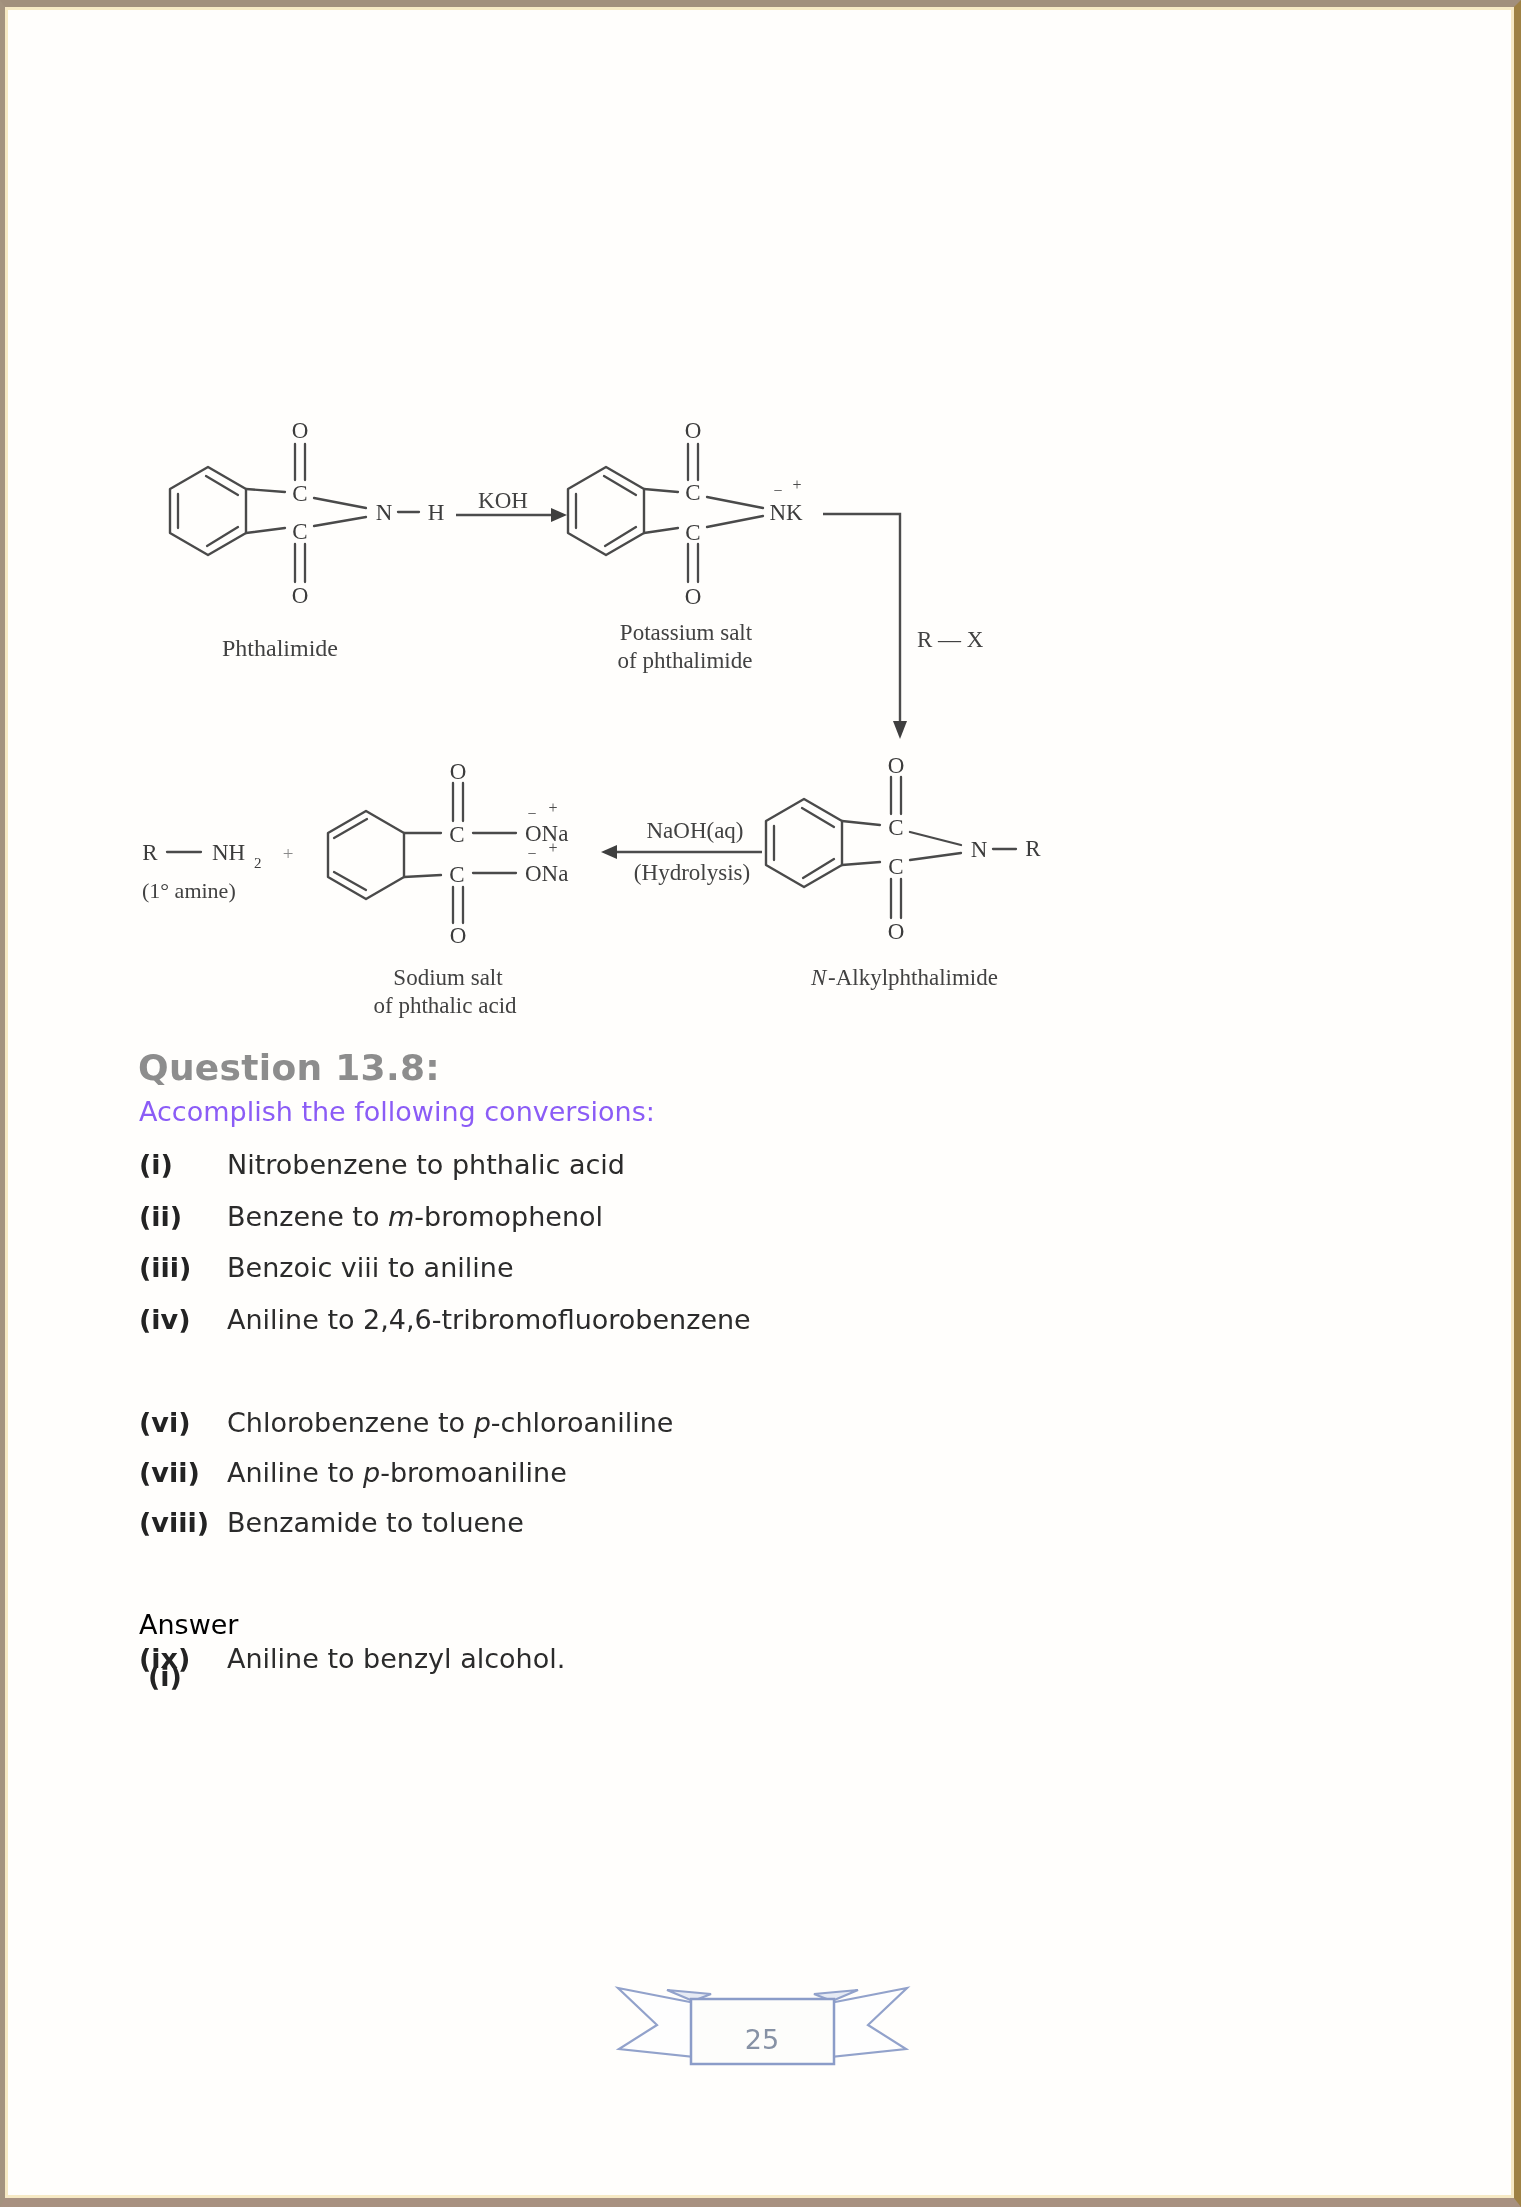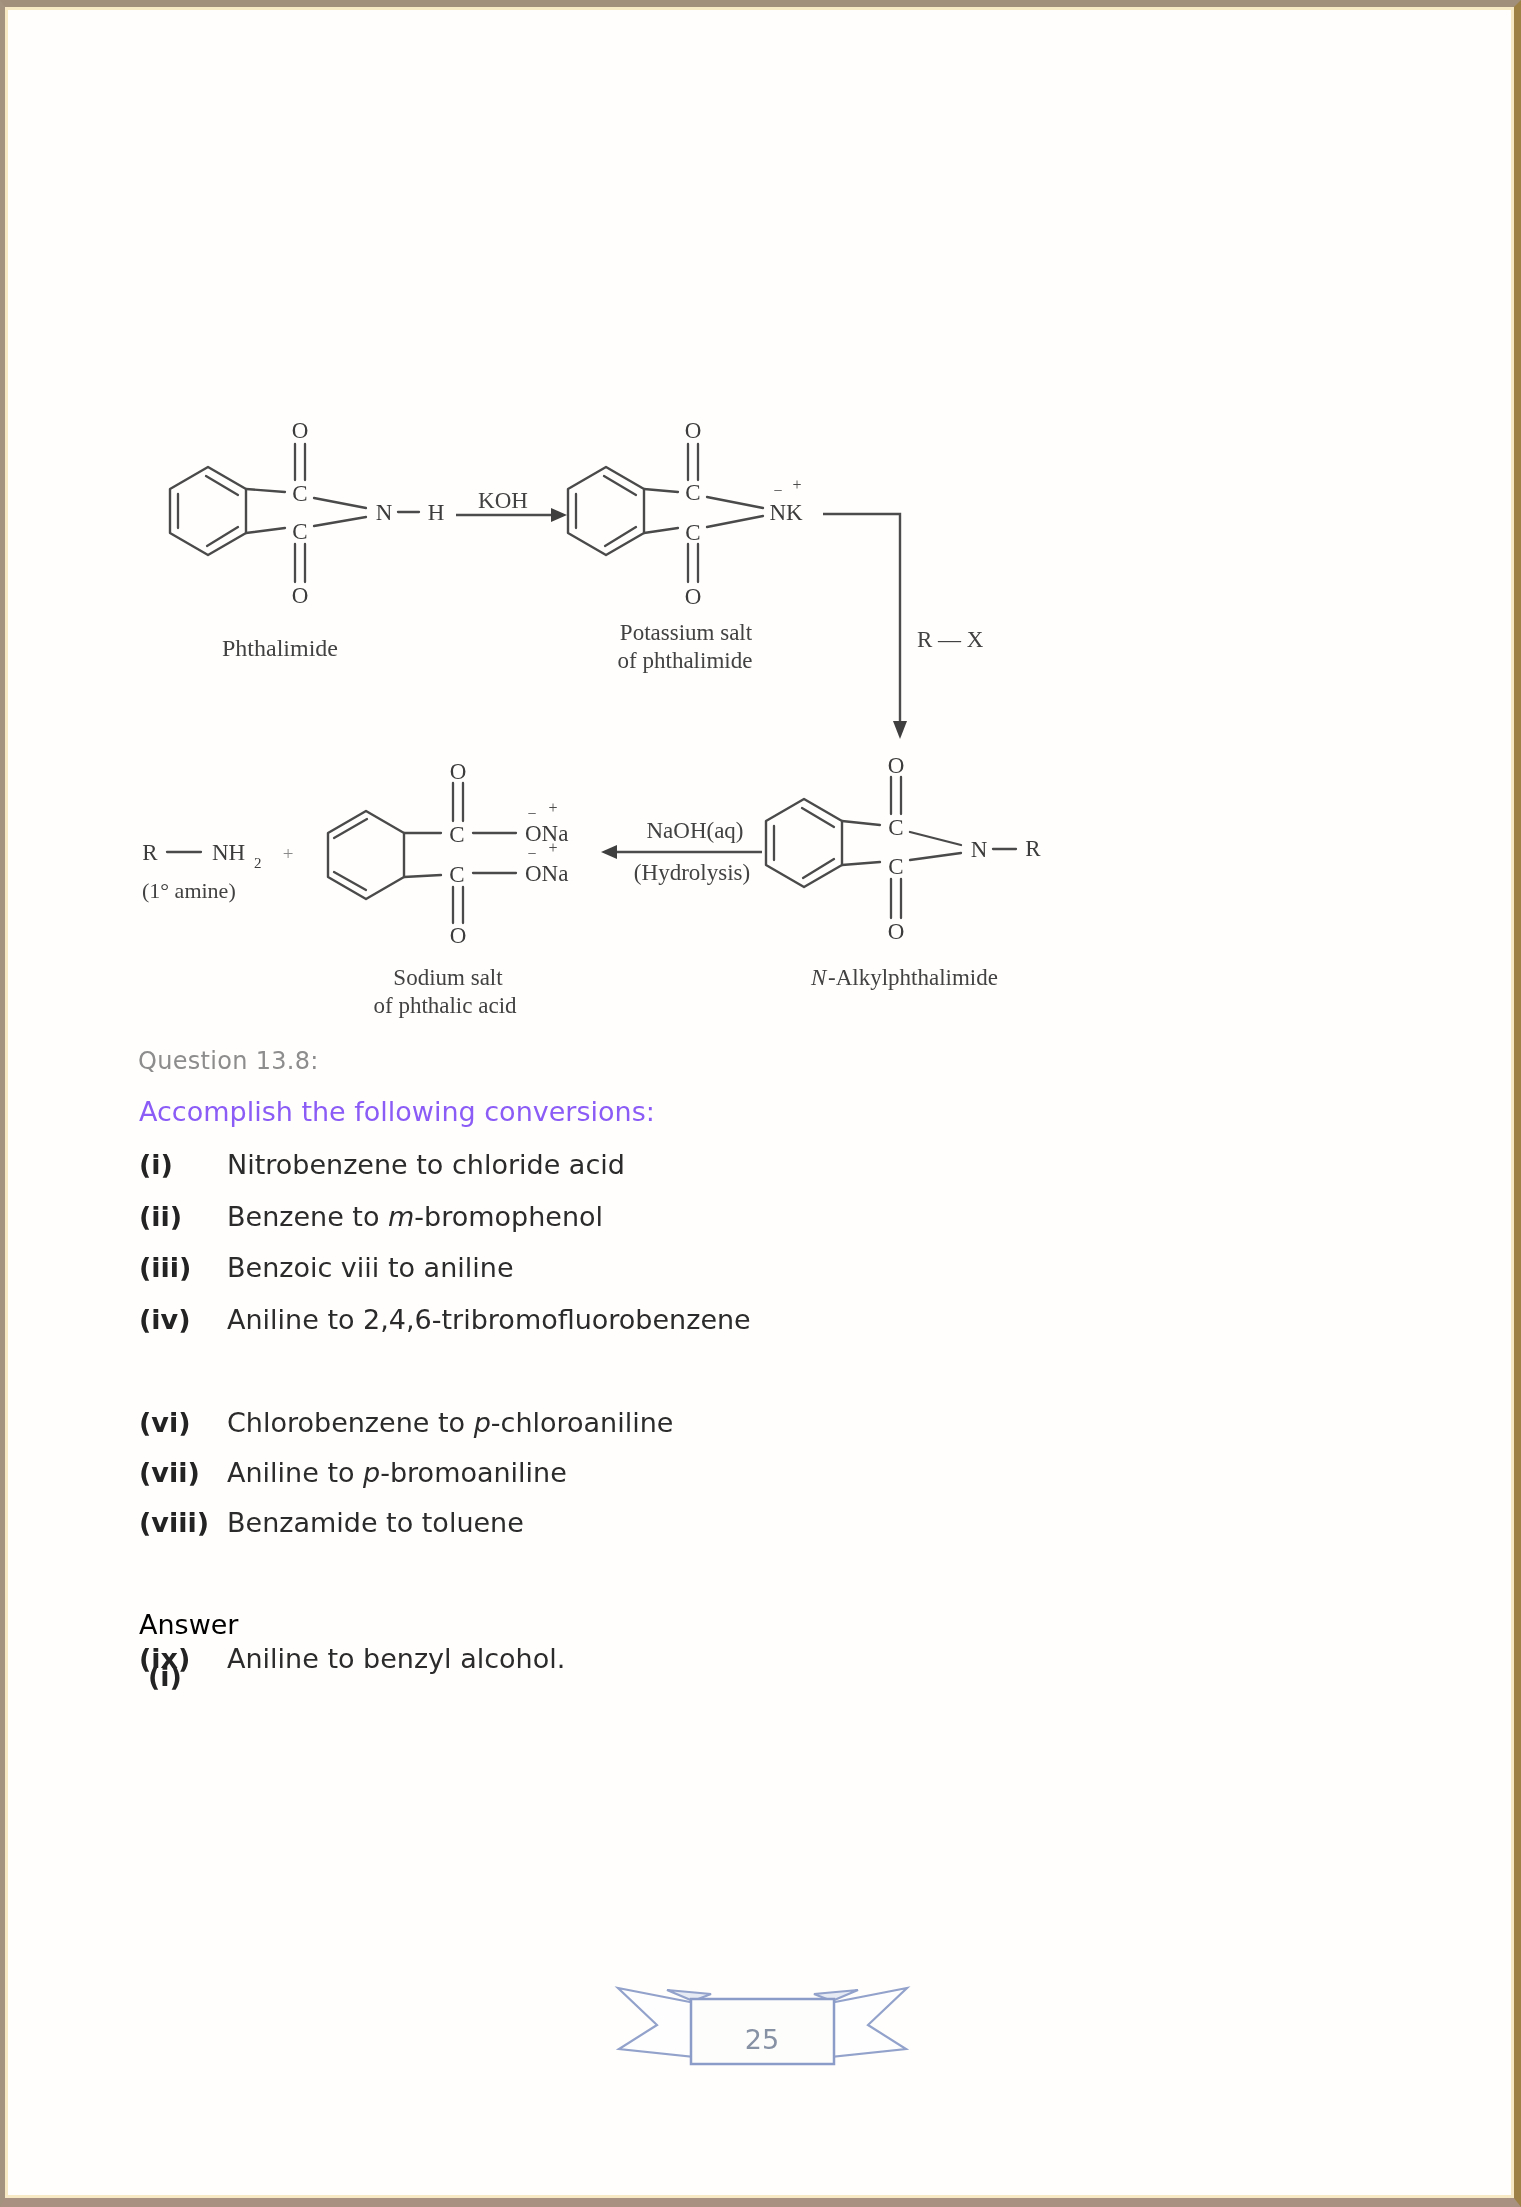--- a/index.html
+++ b/index.html
@@ -19,21 +19,21 @@
   .arrowhead{fill:#3f3f3f;stroke:none;}
   .atom{font-family:"Liberation Serif","DejaVu Serif",serif;font-size:23px;fill:#3c3c3c;text-anchor:middle;}
   .atom-start{font-family:"Liberation Serif","DejaVu Serif",serif;font-size:23px;fill:#3c3c3c;text-anchor:start;}
   .charge{font-family:"Liberation Serif","DejaVu Serif",serif;font-size:16px;fill:#4a4a4a;text-anchor:middle;}
   .sub{font-family:"Liberation Serif","DejaVu Serif",serif;font-size:15px;fill:#3c3c3c;text-anchor:start;}
   .slabel{font-family:"Liberation Serif","DejaVu Serif",serif;font-size:23px;fill:#424242;text-anchor:middle;}
   .slabel-start{font-family:"Liberation Serif","DejaVu Serif",serif;font-size:23px;fill:#424242;text-anchor:start;}
   .slabel-it{font-family:"Liberation Serif","DejaVu Serif",serif;font-style:italic;font-size:23px;fill:#424242;text-anchor:start;}
   .plus-sign{font-family:"Liberation Serif","DejaVu Serif",serif;font-size:19px;fill:#8a8a8a;text-anchor:middle;}
 
-  .q-heading{position:absolute;left:133px;top:1040px;font-size:24px;font-weight:400;color:#8d8d8d;letter-spacing:.3px;}
+  .q-heading{position:absolute;left:133px;top:1040px;font-size:36px;font-weight:700;color:#8d8d8d;letter-spacing:.3px;}
   .q-intro{position:absolute;left:134px;top:1089px;font-size:27px;color:#8b5cf6;}
   .q-row{position:absolute;left:134px;font-size:27px;color:#2b2b2b;white-space:nowrap;}
   .q-num{display:inline-block;width:88px;font-weight:700;color:#232323;}
   .q-it{font-style:italic;}
   .q-answer{position:absolute;left:134px;top:1602px;font-size:27px;color:#000000;}
   .q-answer-item{position:absolute;left:143px;top:1654px;font-size:27px;font-weight:700;color:#232323;}
 
   .banner-text{font-family:"DejaVu Sans","Liberation Sans",sans-serif;font-size:27px;fill:#8792a5;text-anchor:middle;}
   .ribbon{stroke:#92a2cb;stroke-width:2.2;stroke-linejoin:miter;}
 </style>
@@ -176,21 +176,21 @@
       <polygon class="ribbon" fill="#e7ebf4" points="827,1994 853,1983 809,1987"></polygon>
       <rect x="686" y="1992" width="143" height="65" fill="#fdfdfb" stroke="#8b9cc8" stroke-width="2.5"></rect>
       <text class="banner-text" x="757" y="2042">25</text>
     </g>
   </svg>
 
   <div class="q-heading">Question 13.8:</div>
   <div class="q-intro">Accomplish the following conversions:</div>
 
   <div class="q-row" style="top:1142px">
-    <span class="q-num">(i)</span><span>Nitrobenzene to chloride acid</span><span class="q-it"></span><span></span>
+    <span class="q-num">(i)</span><span>Nitrobenzene to phthalic acid</span><span class="q-it"></span><span></span>
   </div>
   <div class="q-row" style="top:1194px">
     <span class="q-num">(ii)</span><span>Benzene to </span><span class="q-it">m</span><span>-bromophenol</span>
   </div>
   <div class="q-row" style="top:1245px">
     <span class="q-num">(iii)</span><span>Benzoic viii to aniline</span><span class="q-it"></span><span></span>
   </div>
   <div class="q-row" style="top:1297px">
     <span class="q-num">(iv)</span><span>Aniline to 2,4,6-tribromofluorobenzene</span><span class="q-it"></span><span></span>
   </div>

